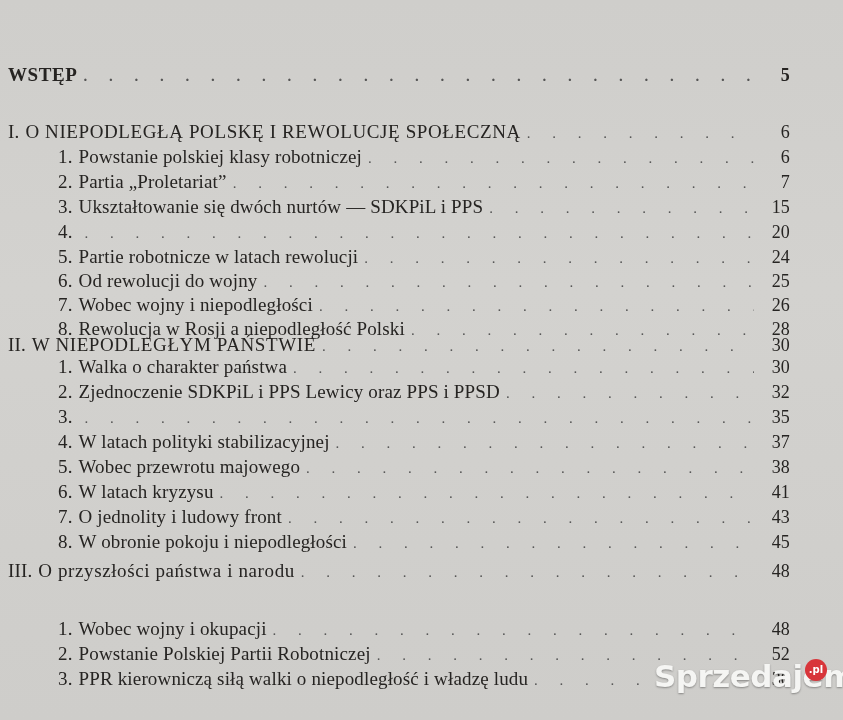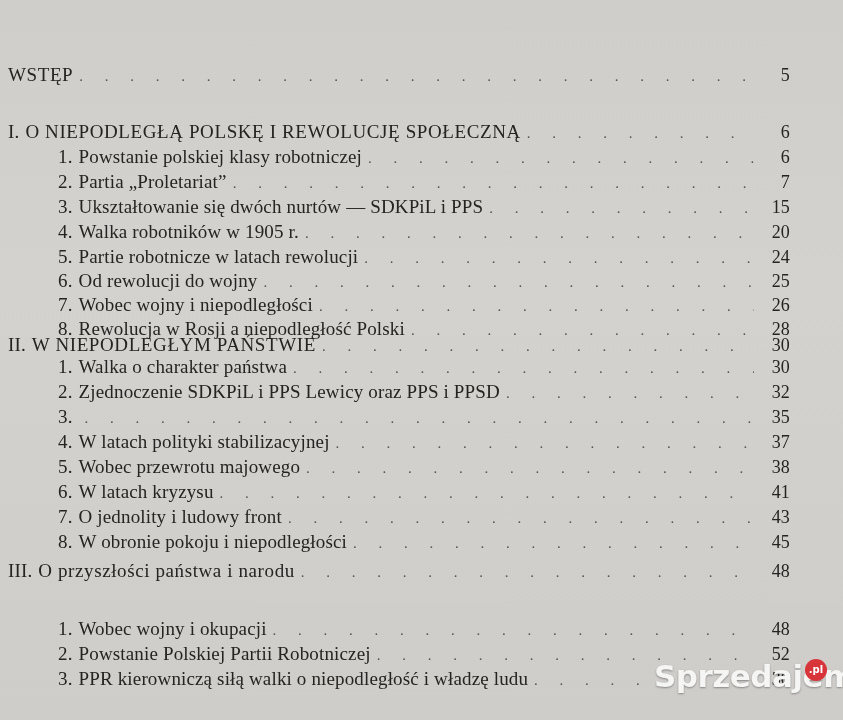--- a/index.html
+++ b/index.html
@@ -50,21 +50,21 @@
     background: #d8353a; color: #fff;
     font-family: "DejaVu Sans", sans-serif; font-weight: bold;
     font-size: 10px; line-height: 22px; text-align: center;
   }
 </style>
 </head>
 <body>
 
 <div class="page">
 
-  <div class="row chapter" style="top:64px;">
+  <div class="row chapter" style="top:64px;font-weight:bold;">
     <span class="label">WSTĘP</span>
     <span class="dots">. . . . . . . . . . . . . . . . . . . . . . . . . . . . . . . . . . . . . . . . . . . . . . . . . . . . . . .</span>
     <span class="page-no">5</span>
   </div>
 
   <div class="row chapter" style="top:121px;">
     <span class="num">I.</span>
     <span class="label">O NIEPODLEGŁĄ POLSKĘ I REWOLUCJĘ SPOŁECZNĄ</span>
     <span class="dots">. . . . . . . . . . . . . . . . . . . . . . . . . . . . . . . . . . . . . . . . . . . . . . . . . . . . . . .</span>
     <span class="page-no">6</span>
@@ -82,21 +82,20 @@
     <span class="page-no">7</span>
   </div>
   <div class="row sub" style="top:196px;">
     <span class="num">3.</span>
     <span class="label">Ukształtowanie się dwóch nurtów — SDKPiL i PPS</span>
     <span class="dots">. . . . . . . . . . . . . . . . . . . . . . . . . . . . . . . . . . . . . . . . . . . . . . . . . . . . . . .</span>
     <span class="page-no">15</span>
   </div>
   <div class="row sub" style="top:221px;">
     <span class="num">4.</span>
-    <span class="label">Walka robotników w 1905 r.</span>
     <span class="dots">. . . . . . . . . . . . . . . . . . . . . . . . . . . . . . . . . . . . . . . . . . . . . . . . . . . . . . .</span>
     <span class="page-no">20</span>
   </div>
   <div class="row sub" style="top:246px;">
     <span class="num">5.</span>
     <span class="label">Partie robotnicze w latach rewolucji</span>
     <span class="dots">. . . . . . . . . . . . . . . . . . . . . . . . . . . . . . . . . . . . . . . . . . . . . . . . . . . . . . .</span>
     <span class="page-no">24</span>
   </div>
   <div class="row sub" style="top:270px;">

